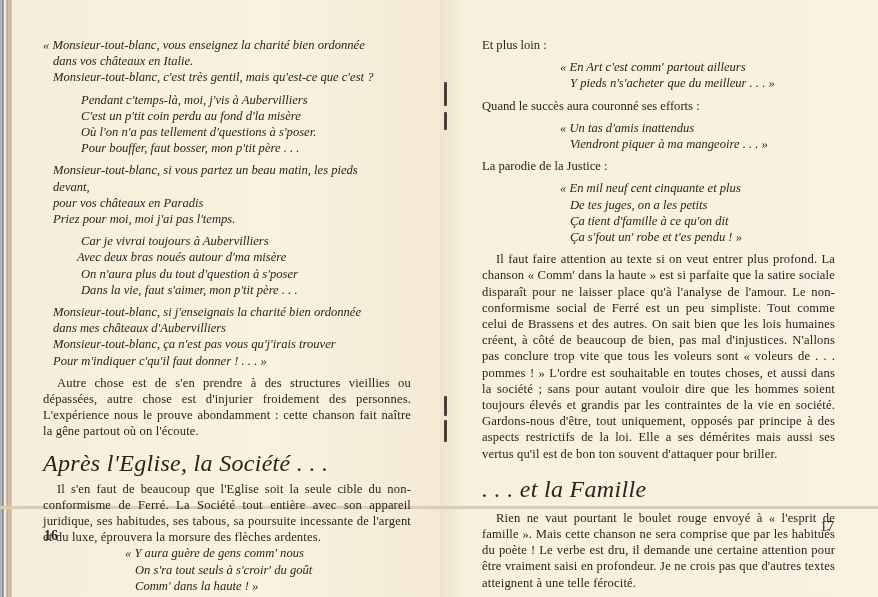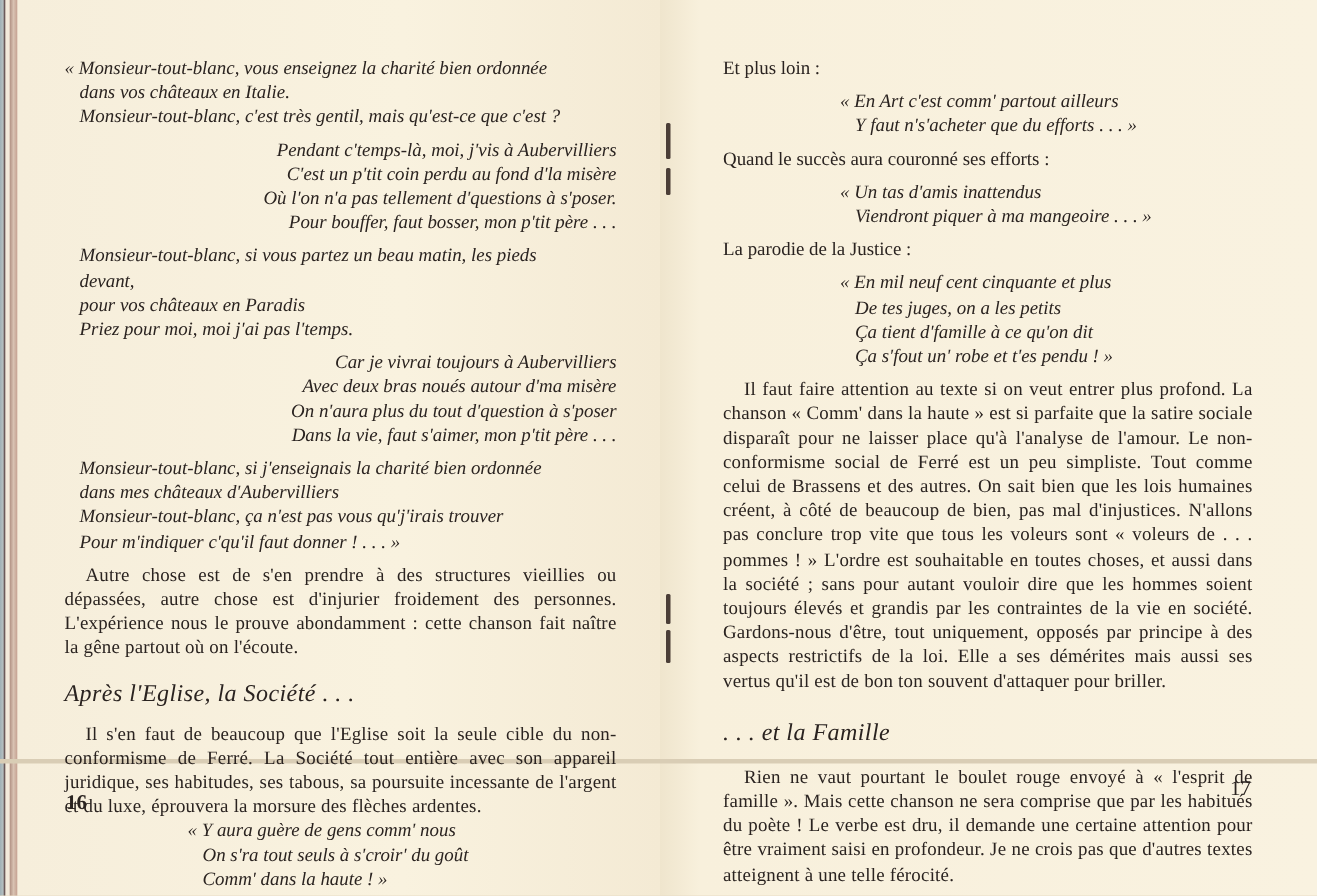--- a/index.html
+++ b/index.html
@@ -11,26 +11,26 @@
   .page-left{left:12px;width:428px;background:linear-gradient(90deg,#f6eedb 0,#f9f2df 60%,#f4ead4 100%);}
   .page-right{left:440px;width:438px;background:linear-gradient(90deg,#efe5cd 0,#f8f0dc 6%,#f9f2e0 100%);}
   .bottom-edge{position:absolute;left:0;bottom:0;width:878px;height:3px;background:#d9cdb5;}
   .stitch{position:absolute;width:3px;background:#4a3d36;border-radius:1px;}
   .content{position:absolute;font-size:12.6px;line-height:16.2px;}
   .left-c{left:43px;top:37px;width:368px;}
   .right-c{left:41px;top:37px;width:353px;}
   .it{font-style:italic;}
   .v{margin:0;white-space:nowrap;}
   .ind1{padding-left:10px;}
-  .ind2{padding-left:38px;text-align:right;}
+  .ind2{padding-left:38px;}
   .ind3{padding-left:82px;}
   .ind4{padding-left:78px;}
   .gap{height:6px;}
   p.para{margin:0;text-align:justify;text-indent:14px;letter-spacing:0.15px;}
-  h2{margin:12px 0 7px 0;font-style:italic;font-size:16px;font-weight:normal;line-height:22px;letter-spacing:0.3px;}
+  h2{margin:12px 0 7px 0;font-style:italic;font-size:24px;font-weight:normal;line-height:22px;letter-spacing:0.3px;}
   .pnum{font-size:14px;}
   .pnum-left{position:absolute;left:44px;top:528px;font-weight:bold;}
   .pnum-right{position:absolute;left:380px;top:519px;}
   .line{margin:0;}
 </style>
 </head>
 <body>
 
 <div class="spread">
   <div class="page page-left"></div>
@@ -86,21 +86,21 @@
       <p class="v" style="padding-left:10px">Comm' dans la haute ! »</p>
     </div>
   </div>
   <div class="pnum pnum-left">16</div>
 
   <div class="content right-c" style="left:482px;">
     <p class="line">Et plus loin :</p>
     <div class="gap"></div>
     <div class="it ind4">
       <p class="v">« En Art c'est comm' partout ailleurs</p>
-      <p class="v" style="padding-left:10px">Y faut n's'acheter que du efforts . . . »</p>
+      <p class="v" style="padding-left:10px">Y pieds n's'acheter que du meilleur . . . »</p>
     </div>
     <div class="gap"></div>
     <p class="line">Quand le succès aura couronné ses efforts :</p>
     <div class="gap"></div>
     <div class="it ind4">
       <p class="v">« Un tas d'amis inattendus</p>
       <p class="v" style="padding-left:10px">Viendront piquer à ma mangeoire . . . »</p>
     </div>
     <div class="gap"></div>
     <p class="line">La parodie de la Justice :</p>

